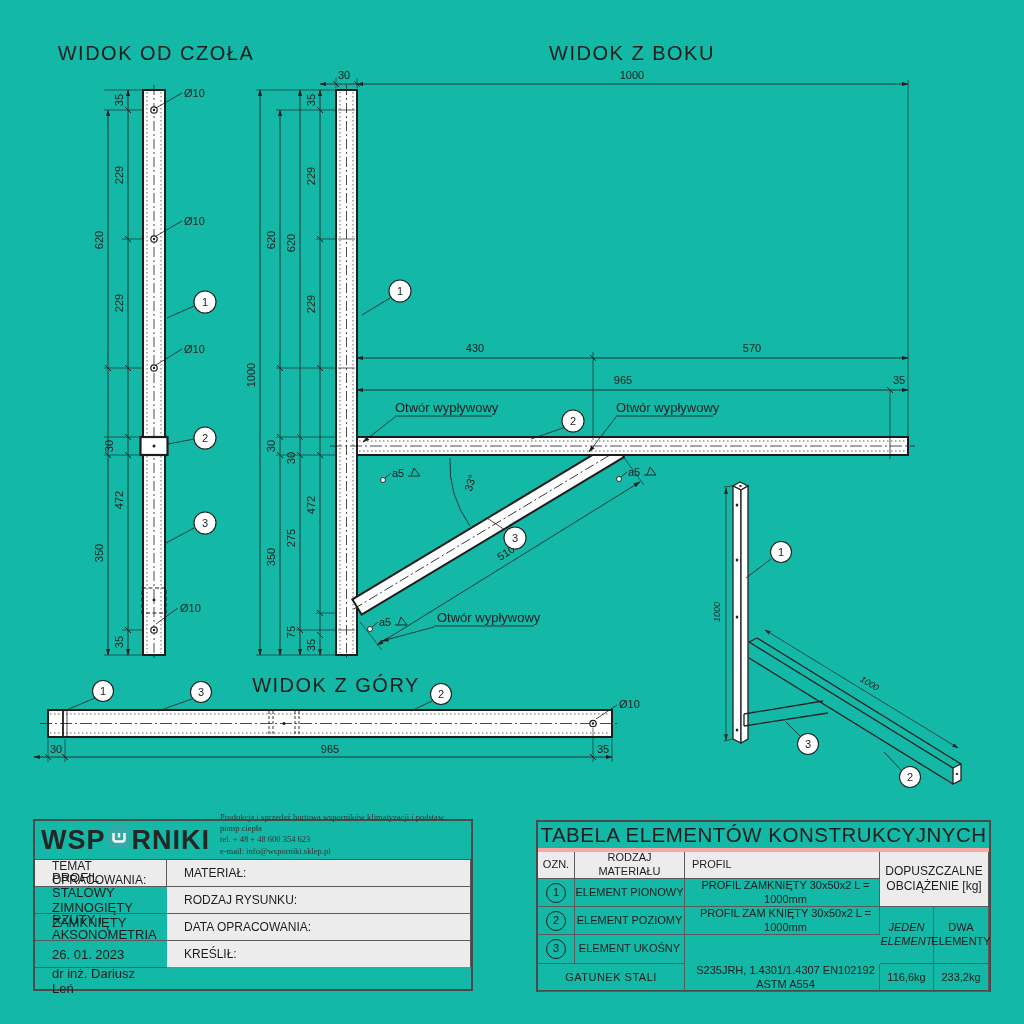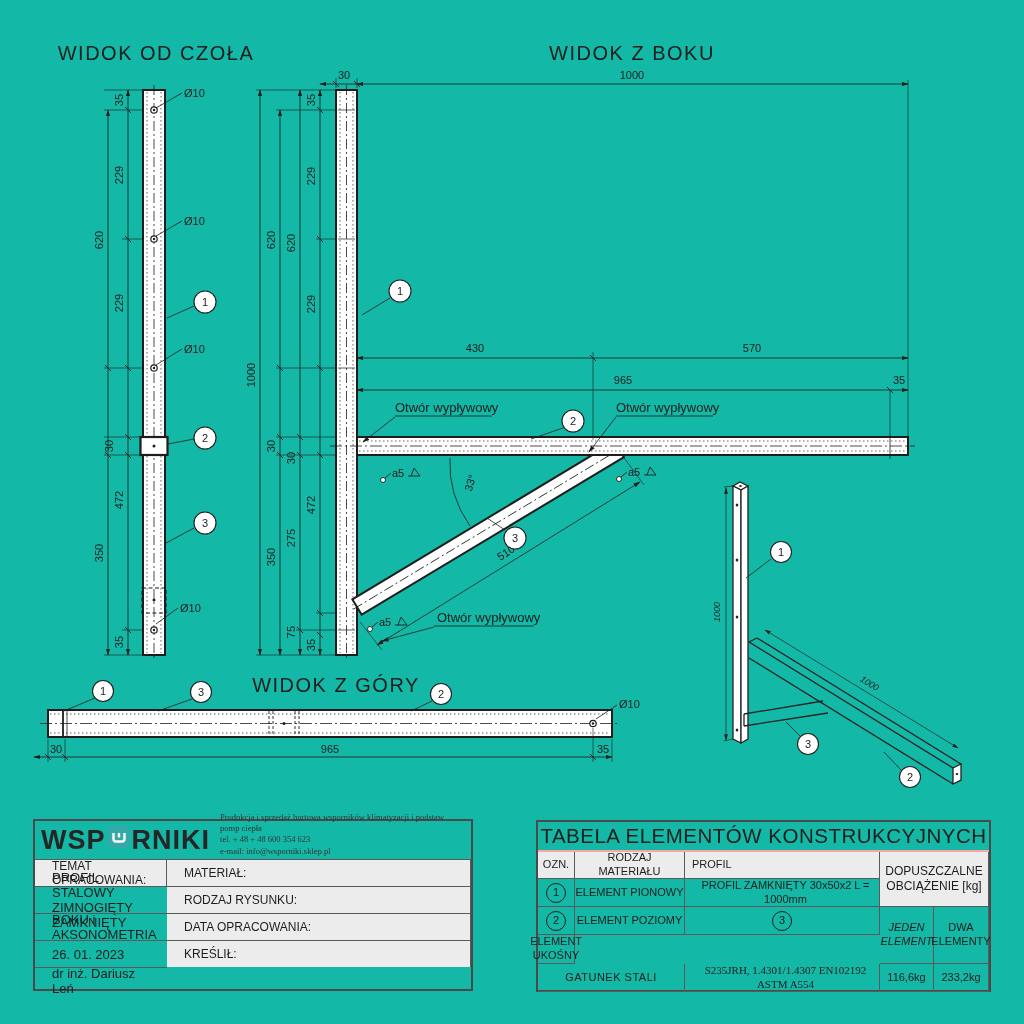--- a/index.html
+++ b/index.html
@@ -16,30 +16,30 @@
           display:grid;grid-template-columns:132px 1fr;grid-template-rows:38px 27px 27px 27px 27px 26px;box-sizing:border-box;}
   #tblock .cell{border-top:1px solid #5a5a5a;display:flex;align-items:center;box-sizing:border-box;padding:0 17px;}
   #tblock .lab{background:#ececec;font-size:12px;border-right:1px solid #5a5a5a;}
   #tblock .val{font-size:13px;}
   #logo-row{grid-column:1 / 3;display:flex;align-items:center;box-sizing:border-box;padding:2px 6px;}
   #logo{display:flex;align-items:flex-start;font-weight:bold;font-size:27px;letter-spacing:1px;color:#262626;}
   #logo .ic{margin:0 1px;}
   #company{margin-left:10px;font-size:8.5px;line-height:1.3;color:#333;font-family:Liberation Serif, serif;}
   
   #etable{position:absolute;left:536px;top:820px;width:455px;height:172px;border:2px solid #4a4a4a;box-sizing:border-box;}
-  #etitle{height:30px;display:flex;align-items:center;justify-content:center;font-size:20.5px;letter-spacing:0.5px;border-bottom:2px solid #fca5a5;box-sizing:border-box;}
+  #etitle{height:30px;display:flex;align-items:center;justify-content:center;font-size:20.5px;letter-spacing:0.5px;border-bottom:4px solid #fca5a5;box-sizing:border-box;}
   #egrid{display:grid;grid-template-columns:37px 110px 195px 54px 55px;grid-template-rows:27px 28px 28px 29px 28px;}
   #egrid .c{border-right:1px solid #5a5a5a;border-bottom:1px solid #5a5a5a;display:flex;align-items:center;justify-content:center;
             box-sizing:border-box;font-size:11px;text-align:center;line-height:1.25;}
   #egrid .hd{background:#ececec;}
   #egrid .left{justify-content:flex-start;padding-left:7px;}
   .circ{display:inline-flex;width:18px;height:18px;border:1.3px solid #1d1d1d;border-radius:50%;
         align-items:center;justify-content:center;font-size:11px;}
   .gat{font-size:17px;letter-spacing:0.5px;}
-  .steel{font-size:10.5px;font-family:Liberation Serif, serif;}
+  .steel{font-size:10.5px;}
   .kg{font-size:12.5px;}
 </style>
 </head>
 <body>
 
 <div id="canvas">
 
 <svg width="1024" height="812" viewBox="0 0 1024 812">
   <defs>
     <marker id="arr" viewBox="0 0 10 10" refX="9" refY="5" markerWidth="9" markerHeight="9" orient="auto-start-reverse">
@@ -377,21 +377,21 @@
       <div>Produkcja i sprzedaż hurtowa wsporników klimatyzacji i podstaw pomp ciepła</div>
       <div>tel. + 48 + 48 600 354 623</div>
       <div>e-mail: info@wsporniki.sklep.pl</div>
       <div>wsporniki.sklep.pl</div>
     </div>
   </div>
   <div class="cell lab">TEMAT OPRACOWANIA:</div>
   <div class="cell lab">MATERIAŁ:</div>
   <div class="cell val">PROFIL STALOWY ZIMNOGIĘTY ZAMKNIĘTY</div>
   <div class="cell lab">RODZAJ RYSUNKU:</div>
-  <div class="cell val">BOKU i AKSONOMETRIA</div>
+  <div class="cell val">RZUTY i AKSONOMETRIA</div>
   <div class="cell lab">DATA OPRACOWANIA:</div>
   <div class="cell val">26. 01. 2023</div>
   <div class="cell lab">KREŚLIŁ:</div>
   <div class="cell val">dr inż. Dariusz Leń</div>
 </div>
 
 
 <div id="etable">
   <div id="etitle">TABELA ELEMENTÓW KONSTRUKCYJNYCH</div>
   <div id="egrid">
@@ -403,20 +403,21 @@
     <div class="c">
           <span class="circ">1</span>
         </div>
     <div class="c">ELEMENT PIONOWY</div>
     <div class="c left">PROFIL ZAMKNIĘTY 30x50x2 L = 1000mm</div>
 
     <div class="c">
           <span class="circ">2</span>
         </div>
     <div class="c">ELEMENT POZIOMY</div>
+    <div class="c left">PROFIL ZAM KNIĘTY 30x50x2 L = 1000mm</div>
     <div class="c" style="grid-column:4;grid-row:3 / 5;font-style:italic;">JEDEN ELEMENT</div>
     <div class="c" style="grid-column:5;grid-row:3 / 5;">DWA ELEMENTY</div>
 
     <div class="c">
           <span class="circ">3</span>
         </div>
     <div class="c">ELEMENT UKOŚNY</div>
 
     <div class="c gat" style="grid-column:1 / 3;">GATUNEK STALI</div>
     <div class="c steel left">S235JRH, 1.4301/1.4307  EN102192 ASTM A554</div>

